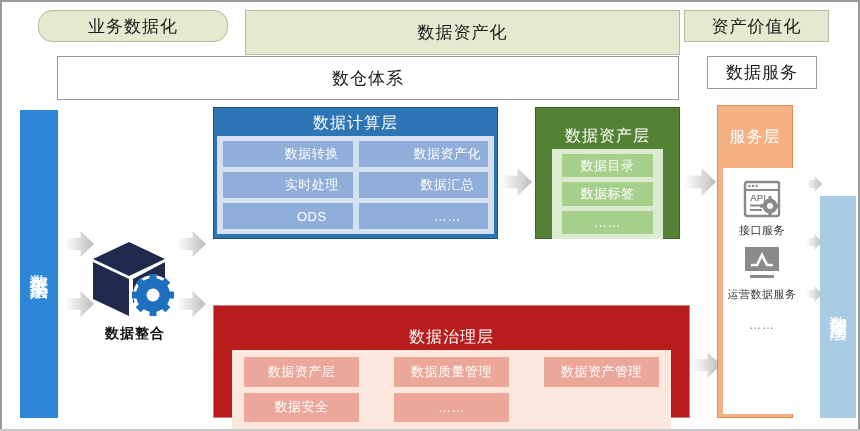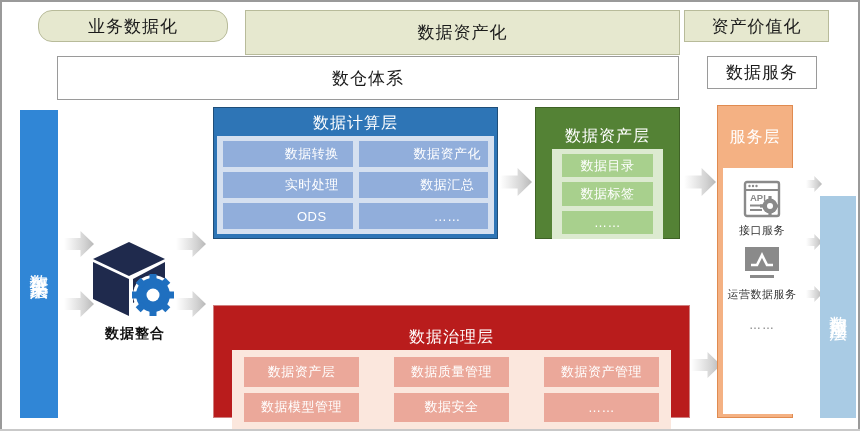--- a/index.html
+++ b/index.html
@@ -368,21 +368,20 @@
   <div class="arrow" style="left:684px; top:168px; width:32px; height:28px;"></div>
 
   <div class="arrow" style="left:691px; top:352px; width:30px; height:26px;"></div>
 
   <div id="gov-layer">
     <div class="layer-title">数据治理层</div>
     <div class="inner">
       <div class="cell">数据资产层</div>
       <div class="cell">数据质量管理</div>
       <div class="cell">数据资产管理</div>
-      <div class="cell">数据模型管理</div>
       <div class="cell">数据安全</div>
       <div class="cell">……</div>
     </div>
   </div>
 
   <div id="service-layer">
     <div class="layer-title">服务层</div>
     <div class="inner">
 
       <div class="svc-item">

